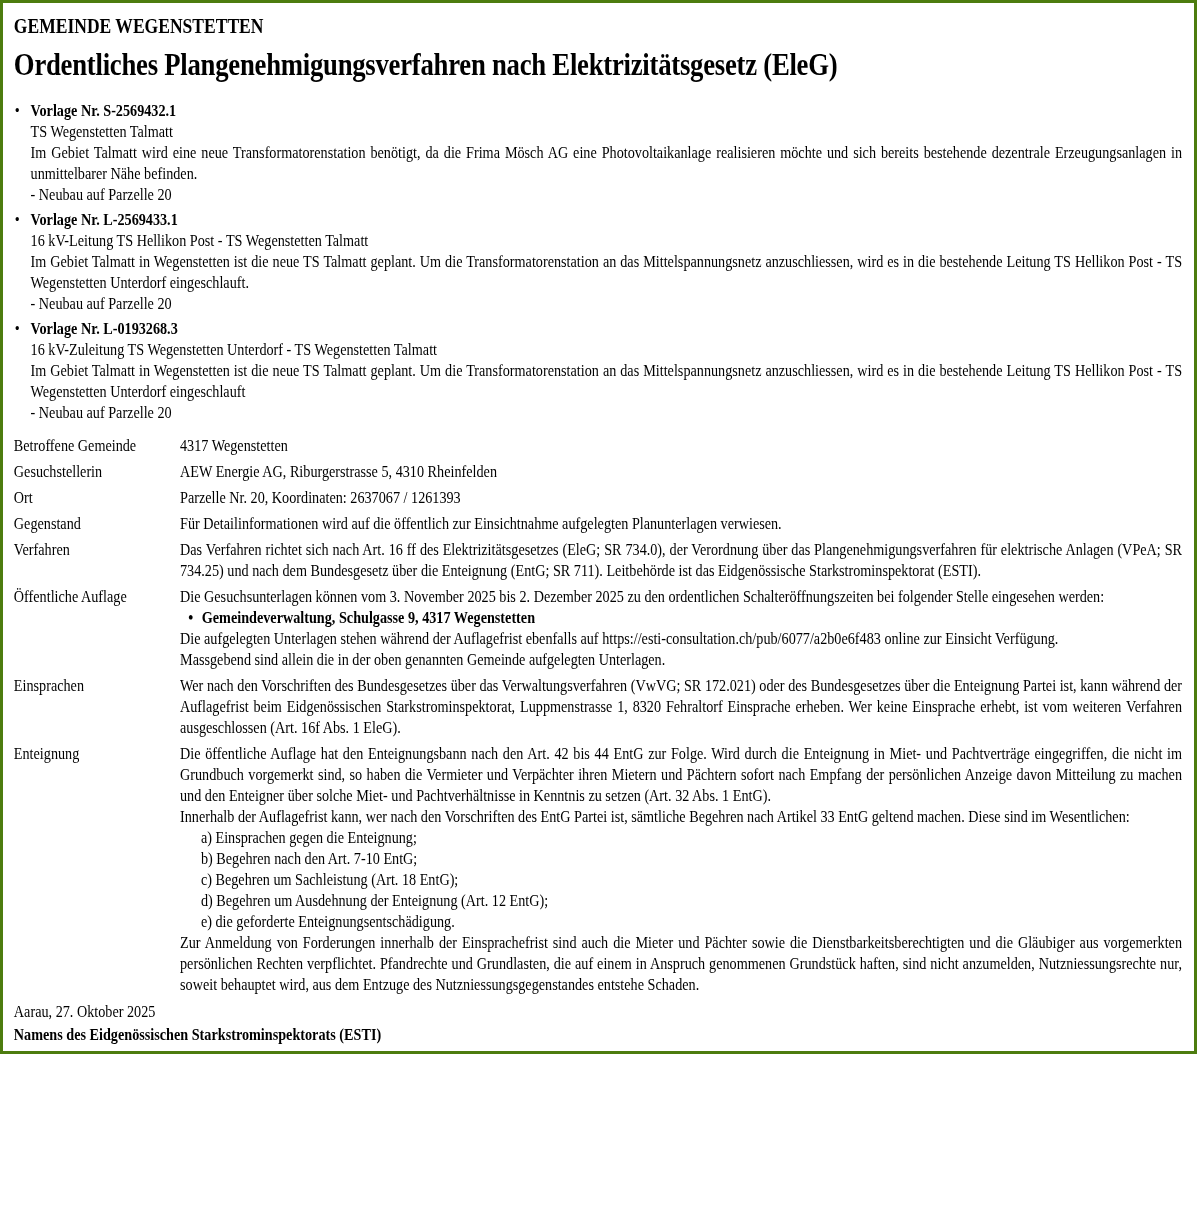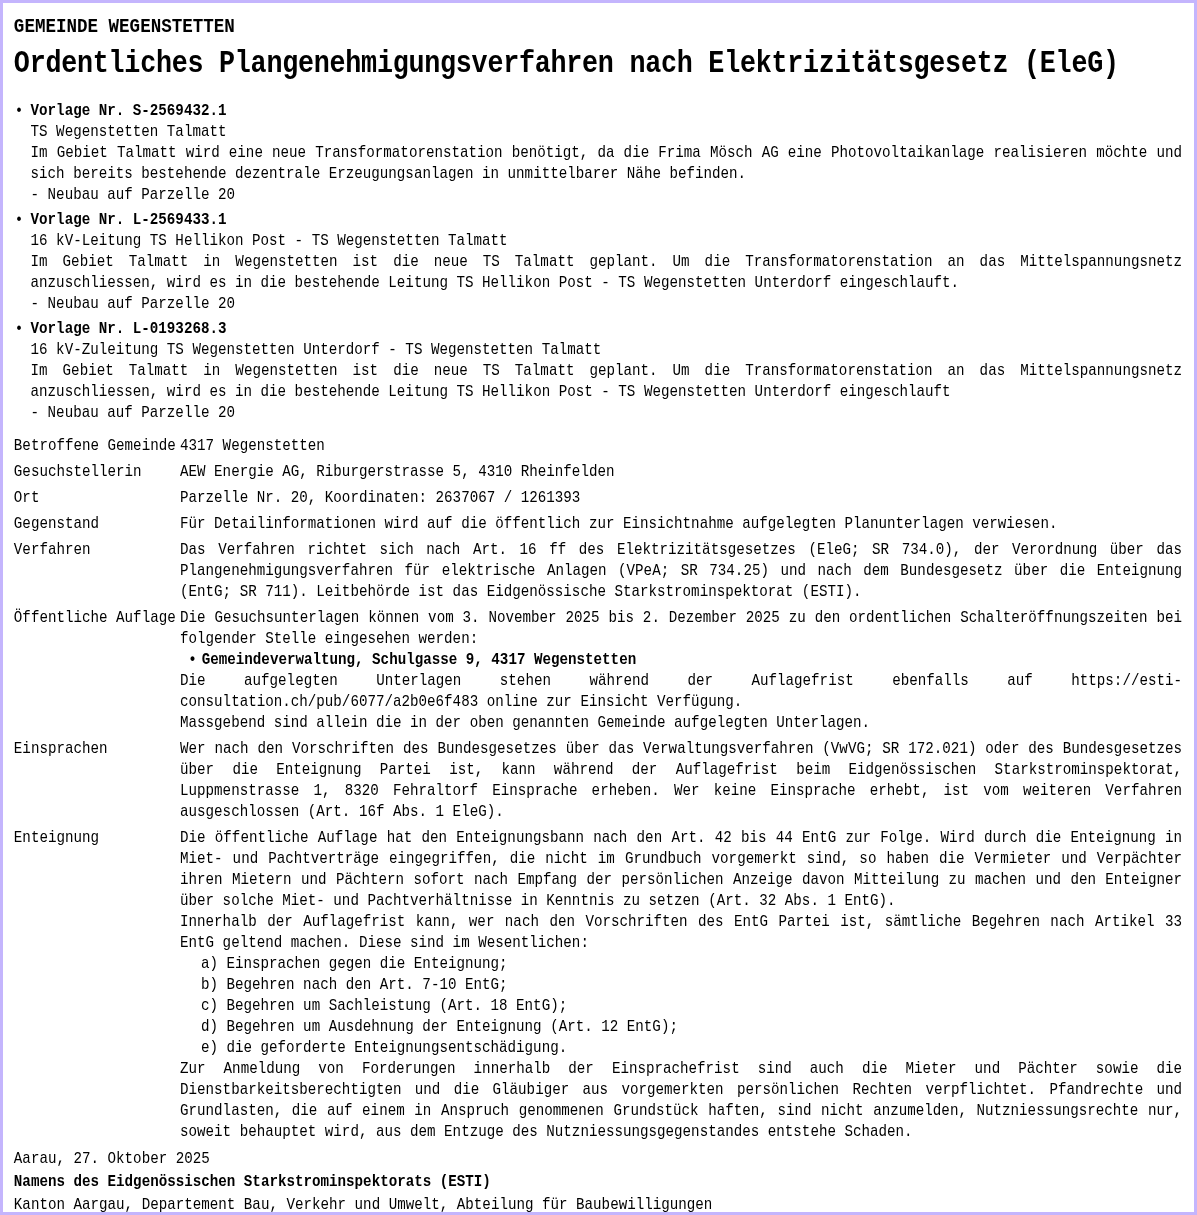--- a/index.html
+++ b/index.html
@@ -1,20 +1,20 @@
 <!DOCTYPE html>
 <html lang="de"><head>
 <meta charset="utf-8">
 <style>
   html, body { margin:0; padding:0; background:#ffffff; }
   .page {
-    width:1197px; height:1215px; box-sizing:border-box;
-    border:3px solid #c4b5fd; background:#fff; color:#000;
+    width:1197px; height:1054px; box-sizing:border-box;
+    border:3px solid #4d7c0f; background:#fff; color:#000;
     overflow:hidden; position:relative;
-    font-family:Liberation Mono, monospace;
+    font-family:Liberation Serif, serif;
   }
   
   .content {
     width:1426px; transform:scaleX(0.835); transform-origin:0 0;
     box-sizing:border-box; padding:10px 14px 0 13px;
     font-size:17px; line-height:21px;
   }
   .muni  { font-size:21px; line-height:23px; font-weight:bold; margin:2px 0 0 0; }
   .title { font-size:32px; line-height:36px; font-weight:bold; margin:8px 0 18px 0; letter-spacing:-0.3px; }
 

